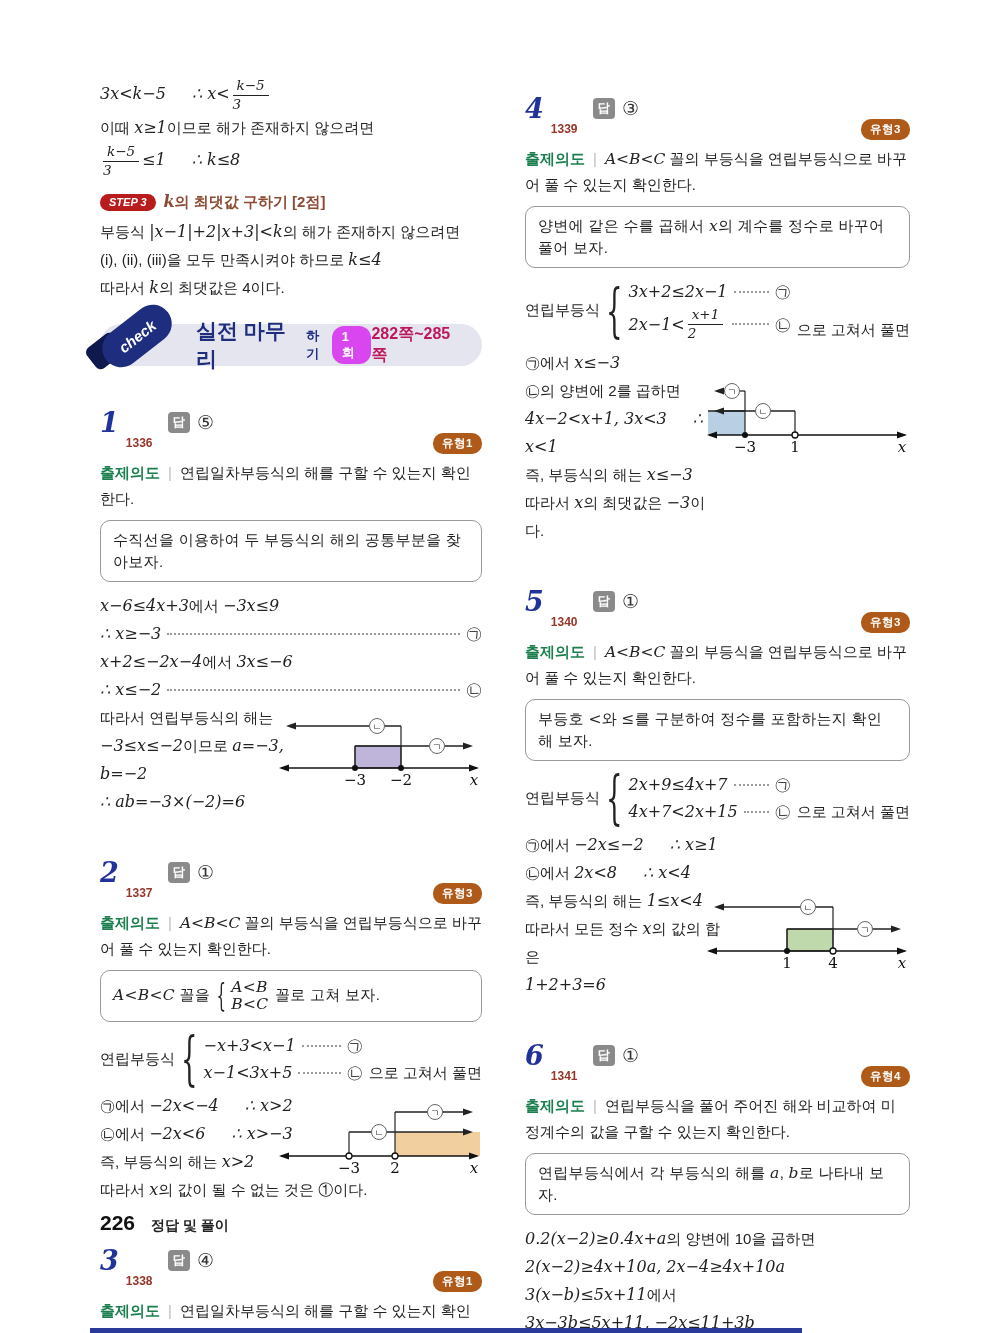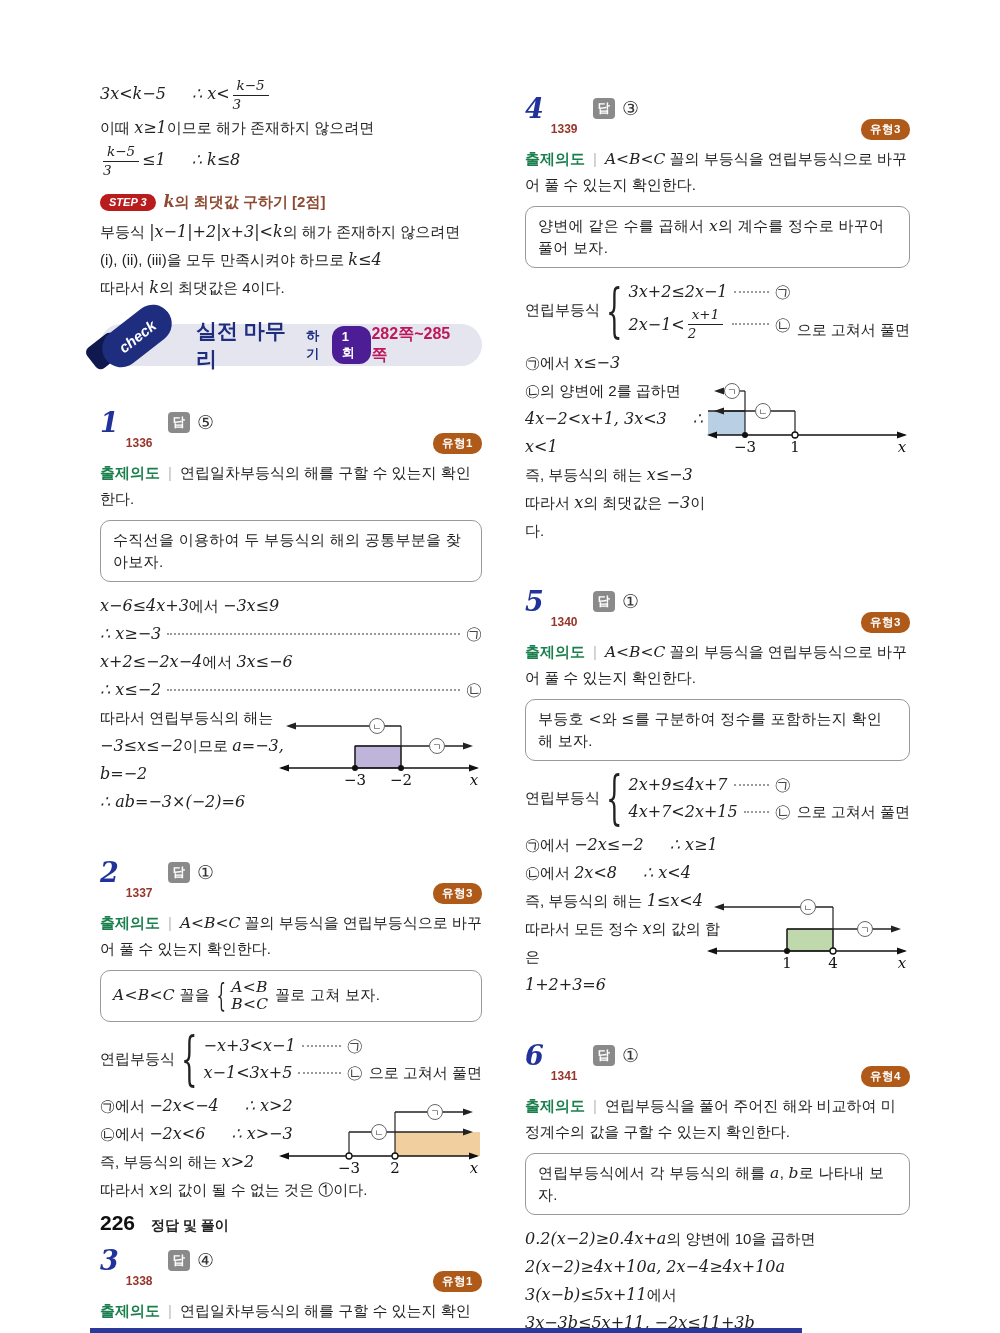--- a/index.html
+++ b/index.html
@@ -67,21 +67,21 @@
   
   .banner { position:relative; height:42px; background:#e4e5ef; border-radius:21px;
             margin-top:22px; display:flex; align-items:center; }
   .check-tail { position:absolute; left:-12px; top:14px; width:34px; height:26px; background:#10194d;
                 transform:rotate(-38deg); border-radius:6px; }
   .check-ribbon { position:absolute; left:-2px; top:-7px; width:78px; height:38px; background:#1e2d7e;
                   border-radius:19px; transform:rotate(-38deg); display:flex; align-items:center; justify-content:center; }
   .check-ribbon span { color:#fff; font-style:italic; font-weight:bold; font-size:15px; }
   .banner-title { margin-left:96px; color:#1e2d7e; font-weight:bold; font-size:21px; }
   .banner-suffix { color:#1e2d7e; font-weight:bold; font-size:13px; margin-left:2px; }
-  .round-badge { background:#4c1d95; color:#fff; font-size:13px; font-weight:bold;
+  .round-badge { background:#d946ef; color:#fff; font-size:13px; font-weight:bold;
                  border-radius:12px; padding:2.5px 10px; margin-left:0; }
   .banner-pages { margin-left:auto; margin-right:18px; color:#be185d; font-weight:bold; font-size:16px; }
 
   
   .srow { display:flex; align-items:flex-start; }
   .scol { flex:1; min-width:0; }
   .diag { flex:0 0 auto; width:205px; height:80px; margin-left:-16px; margin-top:4px; }
   .diag text { font-family:"DejaVu Serif", serif; font-size:15px; fill:#111; }
   .diag text.it { font-style:italic; }
   .diag text.tg { font-family:"Liberation Sans", sans-serif; font-size:9.5px; fill:#333; }

